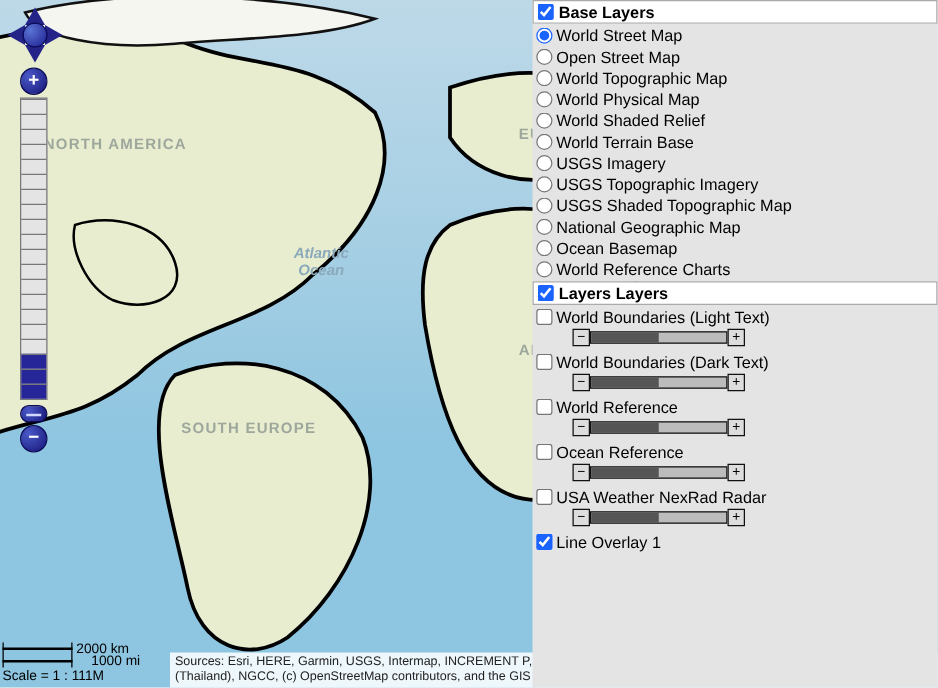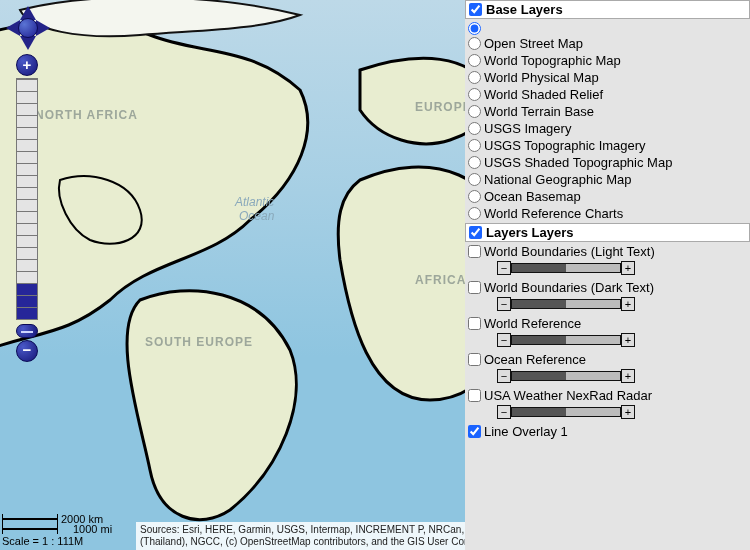--- a/index.html
+++ b/index.html
@@ -1,19 +1,19 @@
 <!DOCTYPE html>
 <html><head>
 <meta charset="utf-8">
 <style>
   * { box-sizing: border-box; margin: 0; padding: 0; }
   body { font-family: Arial, Helvetica, sans-serif; font-size: 13px; width: 750px; height: 550px; overflow: hidden; position: relative; }
   #map { position: absolute; inset: 0; background: linear-gradient(180deg,#bdd9e8 0%,#a6cfe4 35%,#8ec5e0 65%,#8ec5e0 100%); }
   svg.world { position:absolute; inset:0; }
-  .ocean-label { position:absolute; color:#8aa9bb; font-style:italic; font-size:12px; text-align:right; }
+  .ocean-label { position:absolute; color:#8aa9bb; font-style:italic; font-size:12px; text-align:center;font-weight:bold; }
   .cont-label { position:absolute; color:#9da79b; font-weight:600; letter-spacing:1px; font-size:12px; }
   
   .nav { position:absolute; top:6px; left:6px; width:44px; }
   .compass { position:relative; width:44px; height:44px; }
   .compass .arrow { position:absolute; width:0; height:0; cursor:pointer; }
   .arrow.n { top:0; left:14px; border-left:8px solid transparent; border-right:8px solid transparent; border-bottom:14px solid #232388; }
   .arrow.s { bottom:0; left:14px; border-left:8px solid transparent; border-right:8px solid transparent; border-top:14px solid #232388; }
   .arrow.w { left:0; top:14px; border-top:8px solid transparent; border-bottom:8px solid transparent; border-right:14px solid #232388; }
   .arrow.e { right:0; top:14px; border-top:8px solid transparent; border-bottom:8px solid transparent; border-left:14px solid #232388; }
   .compass .globe { position:absolute; top:12px; left:12px; width:20px; height:20px; border-radius:50%; background:radial-gradient(circle at 30% 30%,#5a74d4,#1e1e90); border:1px solid #0a0a56; cursor:pointer; }
@@ -25,21 +25,21 @@
   .zoom-expand { width:22px; height:14px; background:radial-gradient(circle at 30% 30%,#4a59c8,#151577); border-radius:11px; border:1px solid #0a0a56; margin:2px 0; cursor:pointer; position:relative; }
   .zoom-expand:before { content:""; position:absolute; left:4px; right:4px; top:6px; height:2px; background:#cfd6ff; }
   
   .scale-box { position:absolute; left:2px; bottom:2px; font-size:11px; line-height:14px; }
   .scale-bar { height:10px; display:flex; align-items:center; }
   .scale-bar .seg { height:2px; background:#000; width:56px; position:relative; }
   .scale-bar .seg:before, .scale-bar .seg:after { content:""; position:absolute; top:-4px; width:1px; height:10px; background:#000; }
   .scale-bar .seg:before{ left:0 } .scale-bar .seg:after{ right:0 }
   .attribution { position:absolute; left:136px; right:0; bottom:0; background:rgba(255,255,255,0.85); font-size:10px; line-height:12px; padding:2px 4px; color:#222; white-space:normal; }
   
-  .panel { position:absolute; top:0; right:0; bottom:0; width:285px; display:flex; flex-direction:column; font-size:13px; }
+  .panel { position:absolute; top:0; right:0; bottom:0; width:324px; display:flex; flex-direction:column; font-size:13px; }
   .panel-sec { display:flex; flex-direction:column; min-height:0; }
   .panel-sec.base { flex:0 0 auto; }
   .panel-sec.overlay { flex:1 1 auto; }
   .sec-header { background:#fff; border:1px solid #aaa; padding:1px 3px; display:flex; align-items:center; font-weight:bold; }
   .sec-header input { margin-right:4px; accent-color:#1a63ff; }
   .list { background:#e4e4e4; overflow-y:auto; flex:1 1 auto; padding:1px 2px 1px 2px; }
   .row { display:flex; align-items:flex-start; padding:0 1px; line-height:17px; }
   .row input { margin-right:3px; margin-top:2px; accent-color:#1a63ff; }
   .opacity-ctrl { display:flex; align-items:center; margin:1px 0 4px 30px; }
   .op-btn { width:14px; height:14px; border:1px solid #111; font-size:11px; line-height:12px; text-align:center; cursor:pointer; background:#ddd; user-select:none; }
@@ -56,21 +56,21 @@
   <svg class="world" viewBox="0 0 750 550" preserveAspectRatio="none">
     <path d="M -40 40 C 30 20, 90 10, 150 35 C 200 55, 250 45, 300 90 C 320 130, 300 180, 250 220 C 210 260, 150 260, 110 300 C 60 340, 30 330, -40 360 Z" fill="#e8edd0" stroke="#000" stroke-width="3"></path>
     <path d="M 60 180 C 90 170, 130 180, 140 210 C 150 240, 115 250, 90 240 C 70 230, 55 200, 60 180 Z" fill="#e8edd0" stroke="#000" stroke-width="2"></path>
     <path d="M 140 300 C 190 280, 260 290, 290 350 C 310 400, 280 470, 230 510 C 200 530, 160 520, 150 470 C 140 420, 110 330, 140 300 Z" fill="#e8edd0" stroke="#000" stroke-width="3"></path>
     <path d="M 360 70 C 420 50, 470 55, 490 90 C 500 110, 480 130, 450 140 C 420 150, 380 140, 360 110 Z" fill="#e8edd0" stroke="#000" stroke-width="3"></path>
     <path d="M 360 180 C 430 150, 500 170, 520 260 C 530 330, 490 400, 430 400 C 370 400, 350 320, 340 260 C 335 220, 340 195, 360 180 Z" fill="#e8edd0" stroke="#000" stroke-width="3"></path>
     <path d="M 20 10 C 100 -10, 220 -5, 300 15 C 260 30, 200 30, 140 35 C 80 40, 30 30, 20 10 Z" fill="#f4f6ef" stroke="#111" stroke-width="2"></path>
   </svg>
   <div class="ocean-label" style="top:195px; left:235px; white-space:pre">Atlantic
 Ocean</div>
-  <div class="cont-label" style="top:108px; left:35px">NORTH AFRICA</div>
+  <div class="cont-label" style="top:108px; left:35px">NORTH AMERICA</div>
   <div class="cont-label" style="top:335px; left:145px">SOUTH EUROPE</div>
   <div class="cont-label" style="top:100px; left:415px">EUROPE</div>
   <div class="cont-label" style="top:273px; left:415px">AFRICA</div>
 
   <div class="nav">
     <div class="compass">
       <div class="arrow n"></div>
       <div class="arrow s"></div>
       <div class="arrow w"></div>
       <div class="arrow e"></div>
@@ -122,20 +122,21 @@
 
 <div class="panel">
   <div class="panel-sec base">
     <div class="sec-header">
       <input type="checkbox" id="base-chk" checked="" style="">
       <span>Base Layers</span>
     </div>
     <div class="list" id="base-list" style="max-height:240px">
         <label class="row">
           <input type="radio" name="base" checked="" style="">
+          <span>World Street Map</span>
         </label>
         <label class="row">
           <input type="radio" name="base" style="">
           <span>Open Street Map</span>
         </label>
         <label class="row">
           <input type="radio" name="base" style="">
           <span>World Topographic Map</span>
         </label>
         <label class="row">

